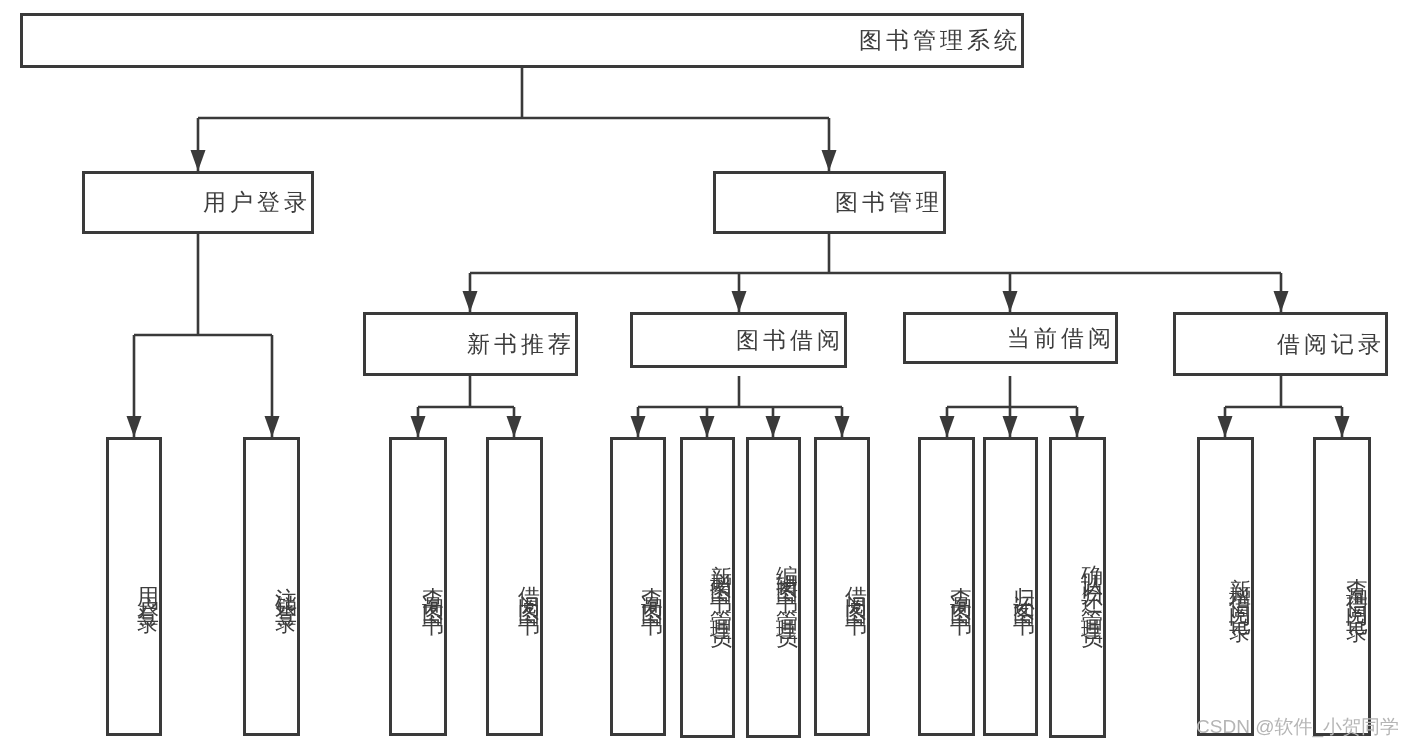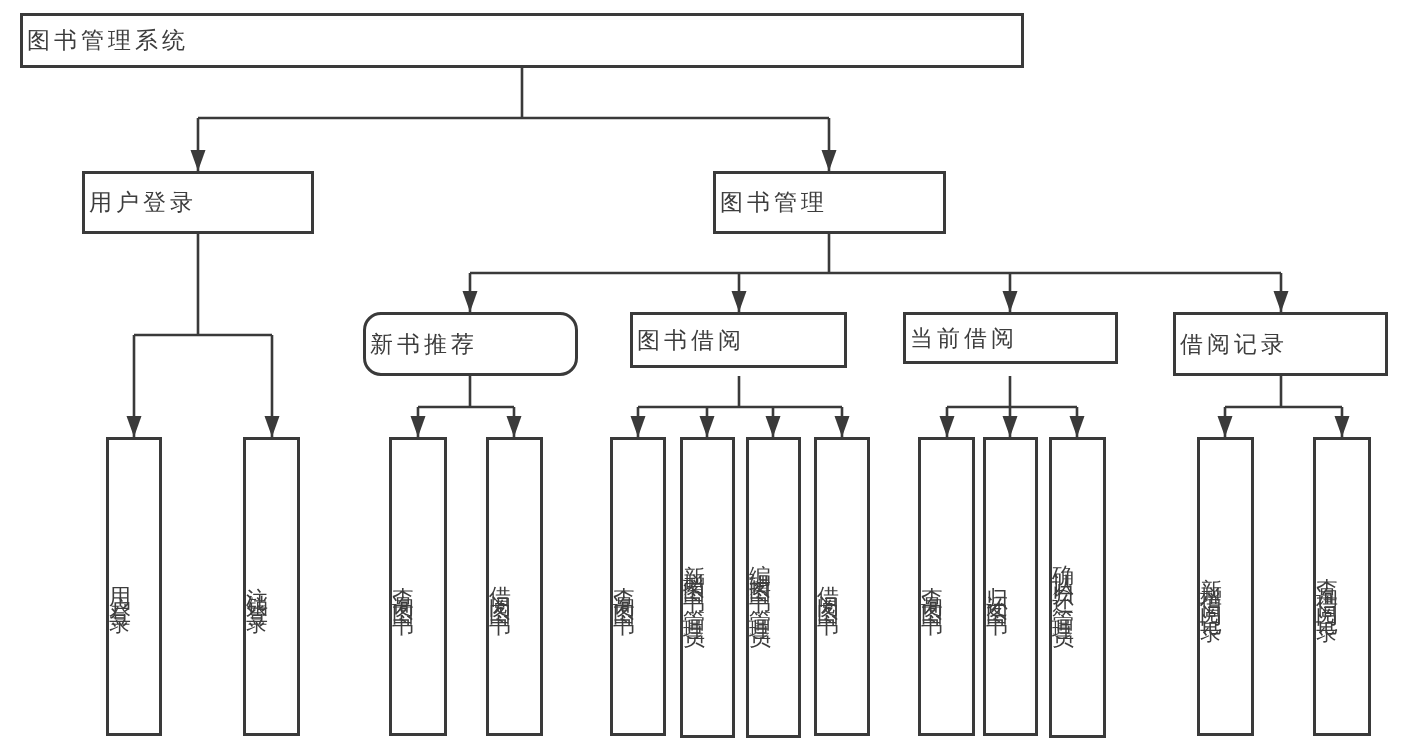--- a/index.html
+++ b/index.html
@@ -23,21 +23,21 @@
     height: 747px;
     z-index: 0;
   }
   .node {
     position: absolute;
     box-sizing: border-box;
     background: #ffffff;
     border: 3px solid #3a3a3a;
     display: flex;
     align-items: center;
-    justify-content: flex-start;
+    justify-content: flex-end;
     z-index: 1;
   }
   .node .hlabel {
     font-size: 23px;
     letter-spacing: 4px;
     color: #3d3d3d;
     white-space: nowrap;
     text-indent: 4px; 
   }
   .node .vlabel {
@@ -100,21 +100,21 @@
     <span class="hlabel">图书管理系统</span>
   </div>
 
   <div class="node" style="left:82px; top:171px; width:232px; height:63px;">
     <span class="hlabel">用户登录</span>
   </div>
   <div class="node" style="left:713px; top:171px; width:233px; height:63px;">
     <span class="hlabel">图书管理</span>
   </div>
 
-  <div class="node" style="left:363px; top:312px; width:215px; height:64px;border-radius:18px;">
+  <div class="node" style="left:363px; top:312px; width:215px; height:64px;">
     <span class="hlabel">新书推荐</span>
   </div>
   <div class="node" style="left:630px; top:312px; width:217px; height:56px;">
     <span class="hlabel">图书借阅</span>
   </div>
   <div class="node" style="left:903px; top:312px; width:215px; height:52px;">
     <span class="hlabel">当前借阅</span>
   </div>
   <div class="node" style="left:1173px; top:312px; width:215px; height:64px;">
     <span class="hlabel">借阅记录</span>
@@ -157,14 +157,15 @@
     <span class="vlabel">确认归还（管理员）</span>
   </div>
 
   <div class="node" style="left:1197px; top:437px; width:57px; height:299px;">
     <span class="vlabel">新增借阅记录</span>
   </div>
   <div class="node" style="left:1313px; top:437px; width:58px; height:299px;">
     <span class="vlabel">查询借阅记录</span>
   </div>
 
+  <div id="watermark">CSDN @软件_小贺同学</div>
 
 </div>
 
 </body></html>

